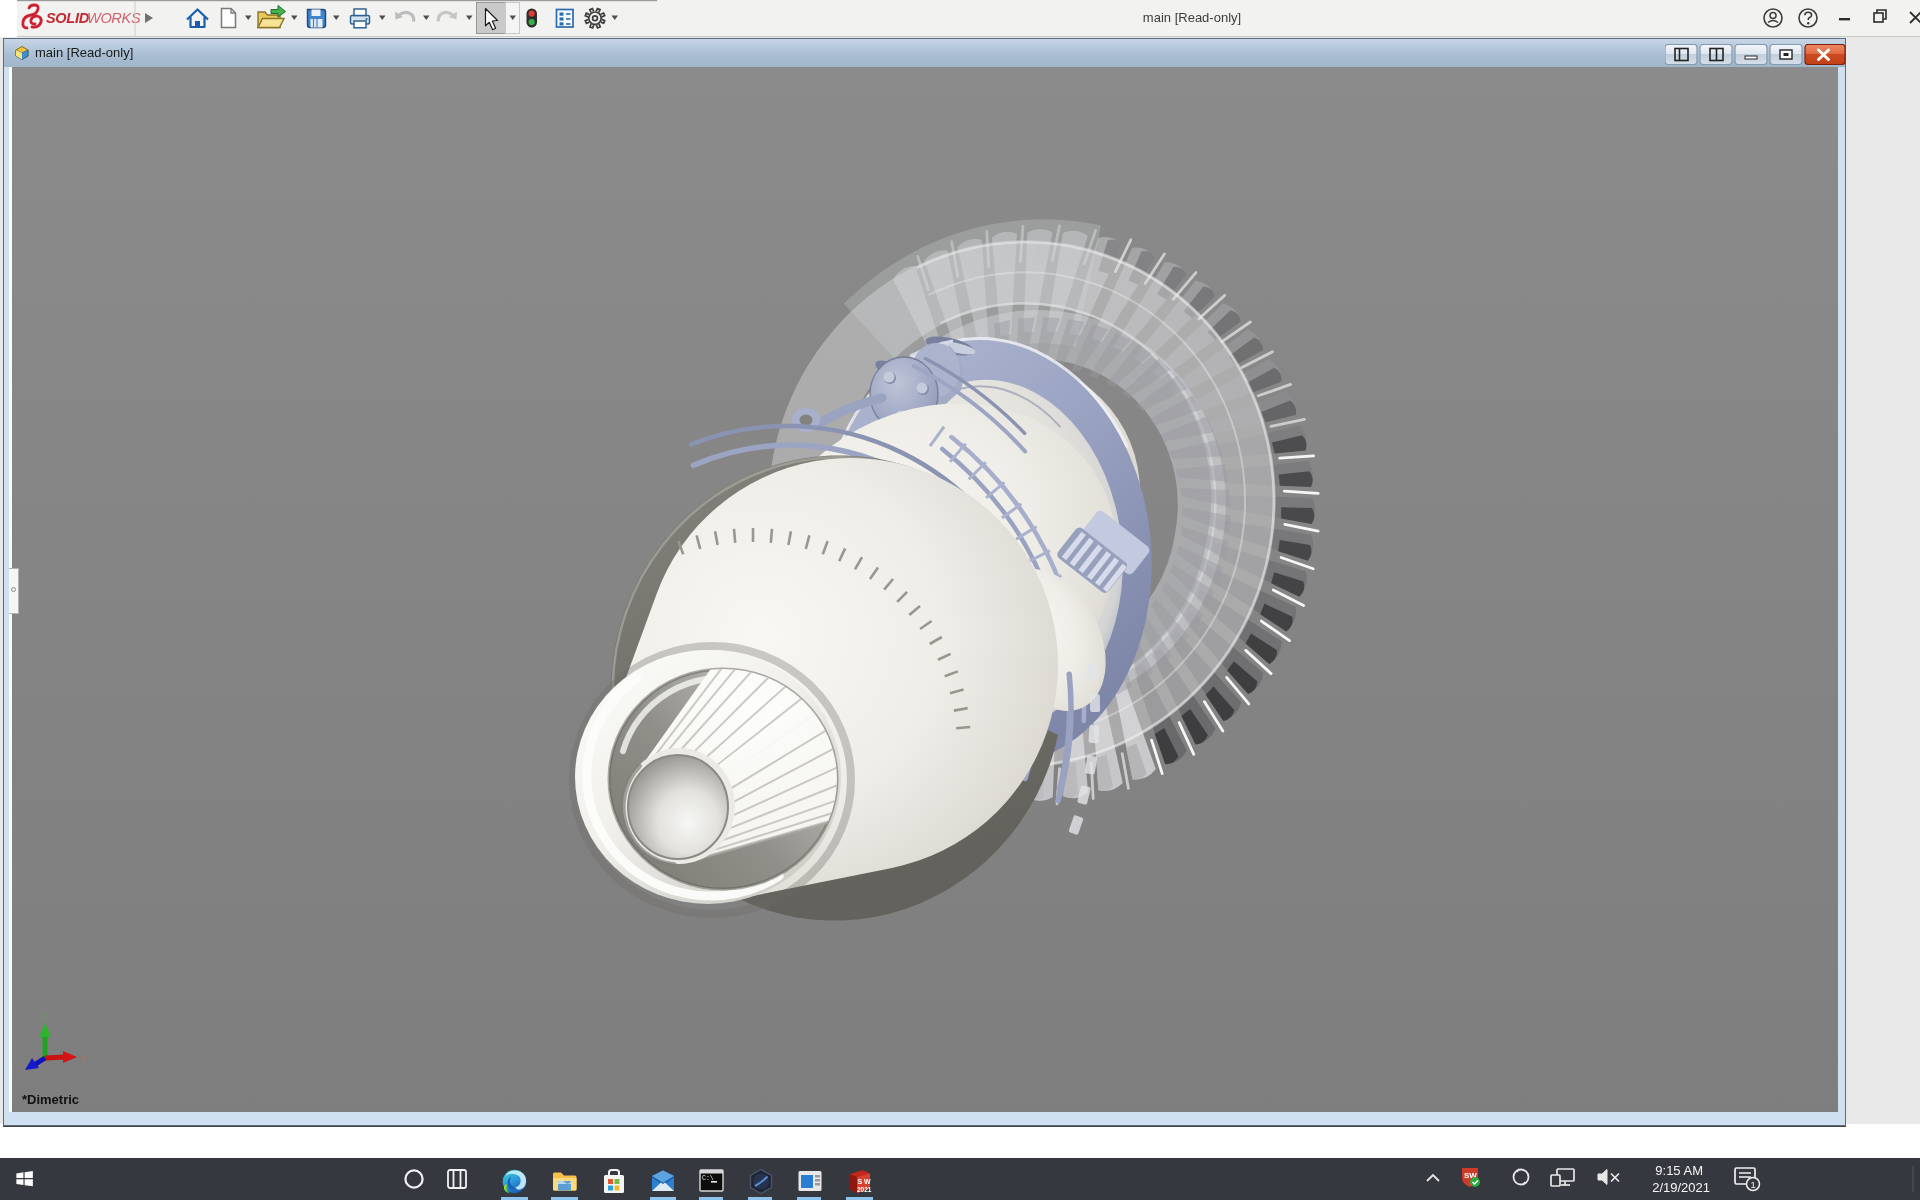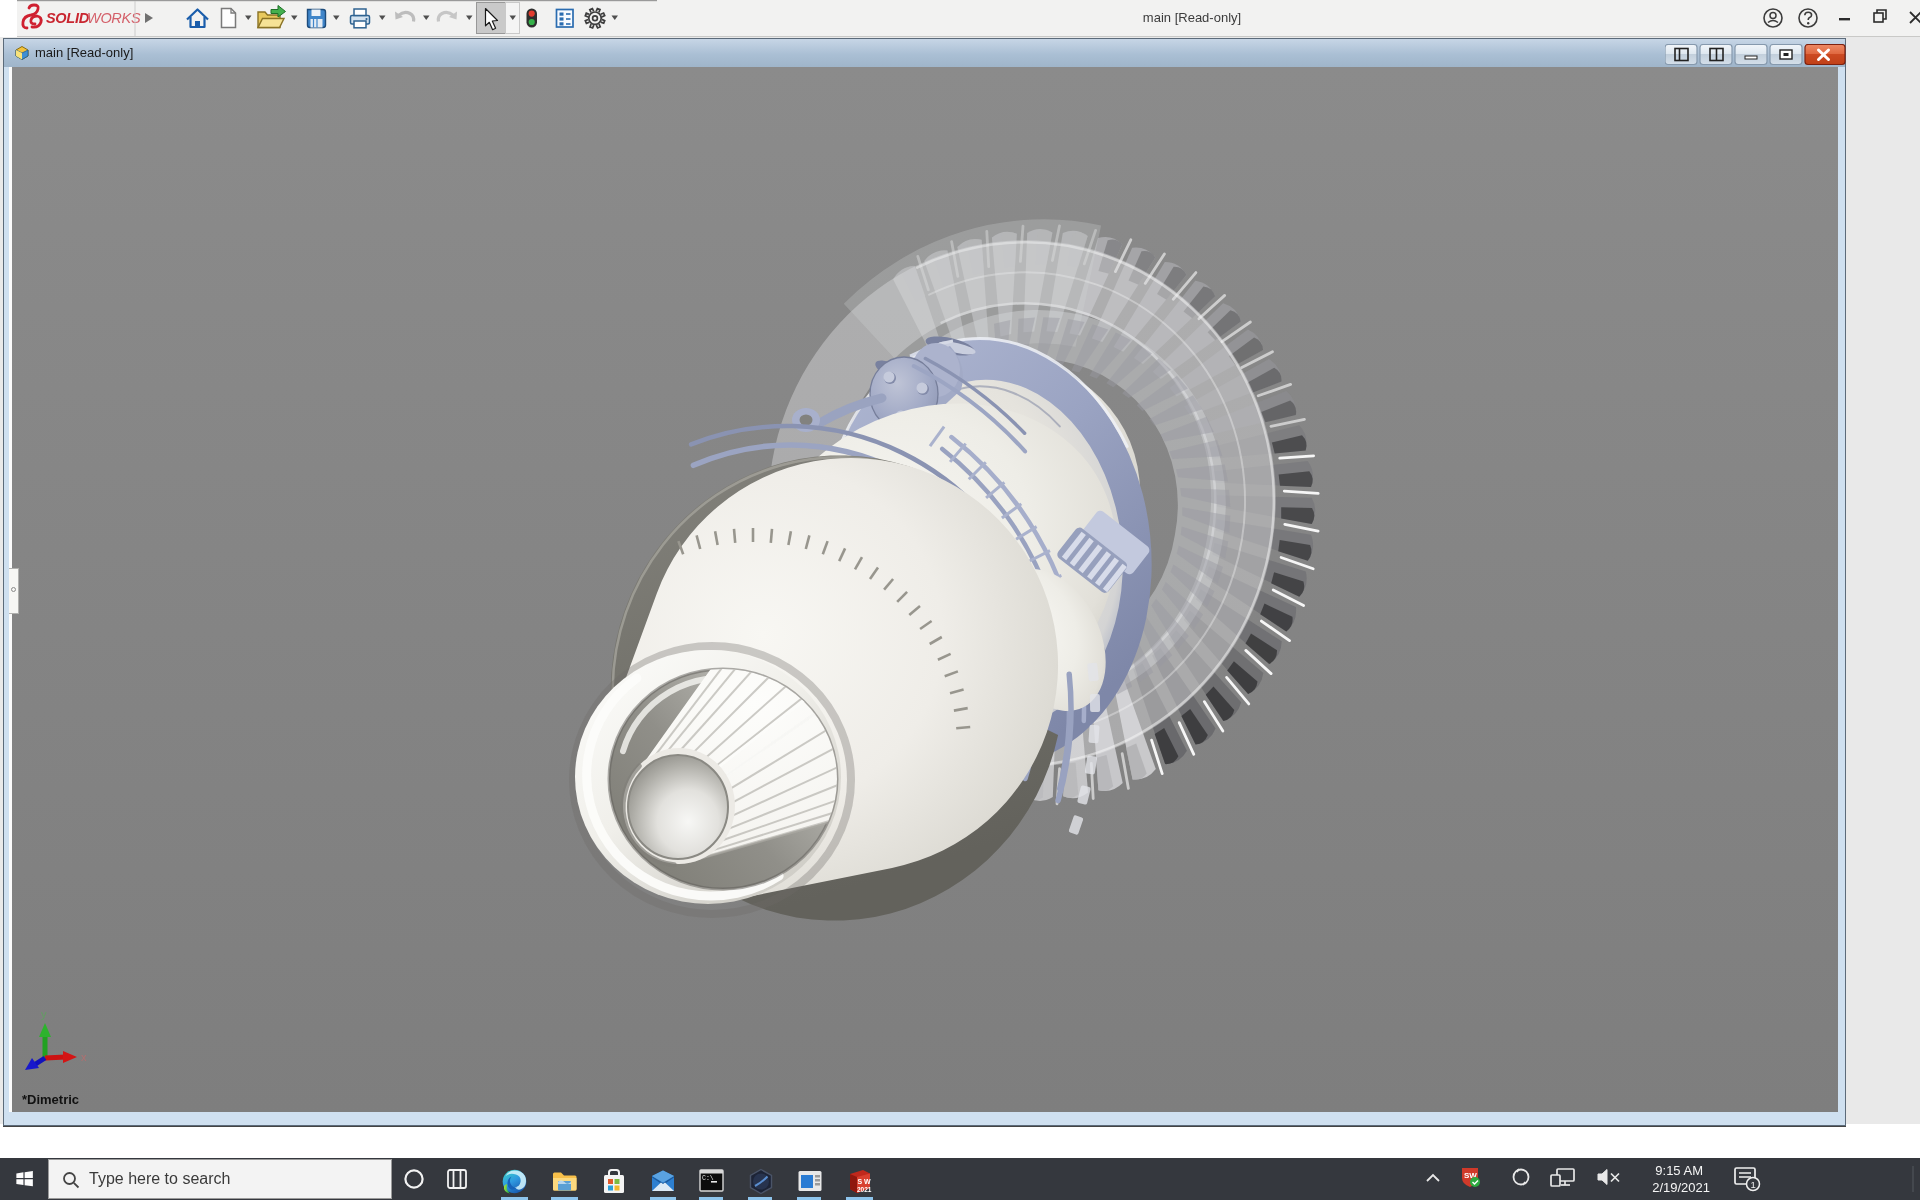--- a/index.html
+++ b/index.html
@@ -498,27 +498,20 @@
 <div style="position:absolute;left:22px;top:1092px;font-family:'Liberation Sans',sans-serif;font-size:13px;font-weight:bold;color:#111">*Dimetric</div>
 <div style="position:absolute;left:0;top:1158px;width:1920px;height:42px;background:#35383e">
     <svg style="position:absolute;left:14px;top:11px" width="22" height="19" viewBox="0 0 28 24">
       <g fill="#fdfdfd">
         <path d="M3 5.5 L12 4.2 L12 11.5 L3 11.5 Z"></path>
         <path d="M13.5 4 L24 2.5 L24 11.5 L13.5 11.5 Z"></path>
         <path d="M3 13 L12 13 L12 20.3 L3 19 Z"></path>
         <path d="M13.5 13 L24 13 L24 22 L13.5 20.5 Z"></path>
       </g>
     </svg>
-    <div style="position:absolute;left:48px;top:1px;width:344px;height:40px;background:#f3f3f3;border:1px solid #9a9a9a;box-sizing:border-box">
-      <svg style="position:absolute;left:12px;top:10px" width="20" height="20" viewBox="0 0 20 20">
-        <circle cx="8.5" cy="8.5" r="5.5" fill="none" stroke="#444" stroke-width="1.8"></circle>
-        <line x1="12.8" y1="12.8" x2="17.5" y2="17.5" stroke="#444" stroke-width="1.8"></line>
-      </svg>
-      <div style="position:absolute;left:40px;top:10px;font-family:'Liberation Sans',sans-serif;font-size:16px;color:#3a3a3a">Type here to search</div>
-    </div>
     <svg style="position:absolute;left:402px;top:9px" width="24" height="24" viewBox="0 0 24 24">
       <circle cx="12" cy="12" r="8.6" fill="none" stroke="#f2f2f2" stroke-width="2.2"></circle>
     </svg>
     <svg style="position:absolute;left:446px;top:10px" width="22" height="22" viewBox="0 0 22 22">
       <rect x="2" y="2" width="18" height="18" rx="2" fill="none" stroke="#f2f2f2" stroke-width="1.8"></rect>
       <line x1="7.5" y1="2" x2="7.5" y2="20" stroke="#f2f2f2" stroke-width="1.8"></line>
       <line x1="14.5" y1="2" x2="14.5" y2="20" stroke="#f2f2f2" stroke-width="1.8"></line>
     </svg>
     <svg style="position:absolute;left:501px;top:10px" width="27" height="27" viewBox="0 0 27 27">
       <defs>

